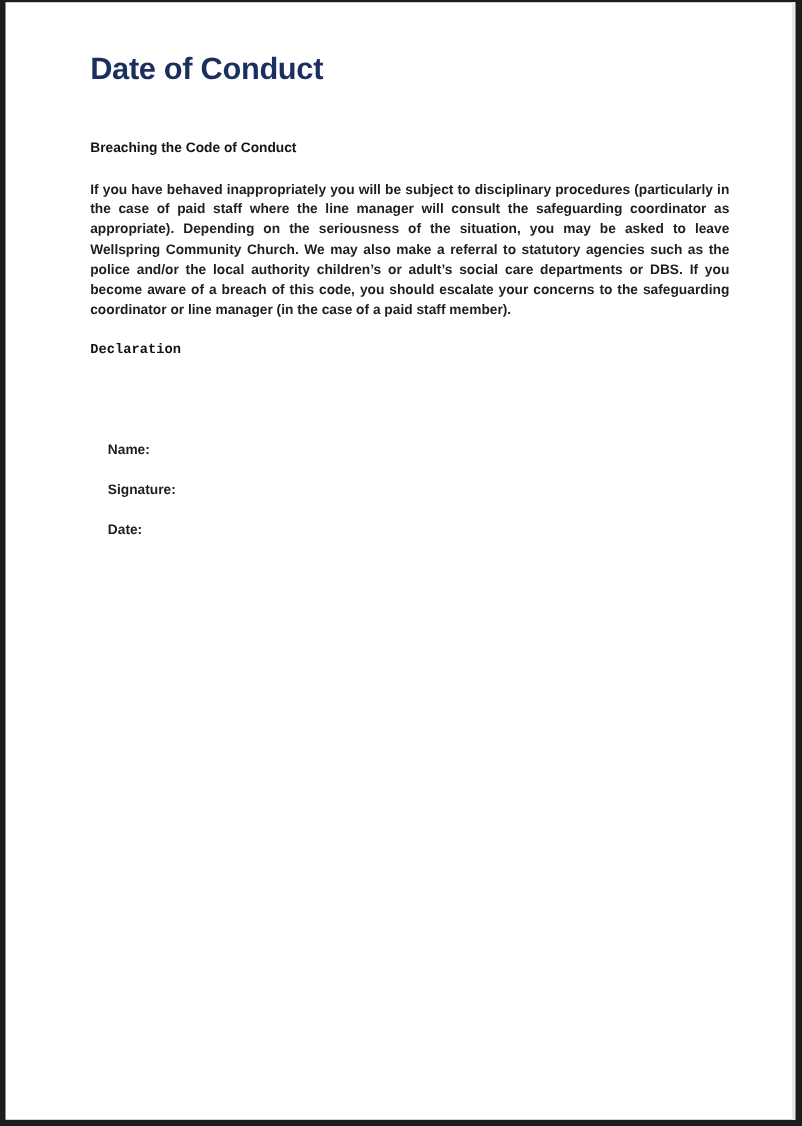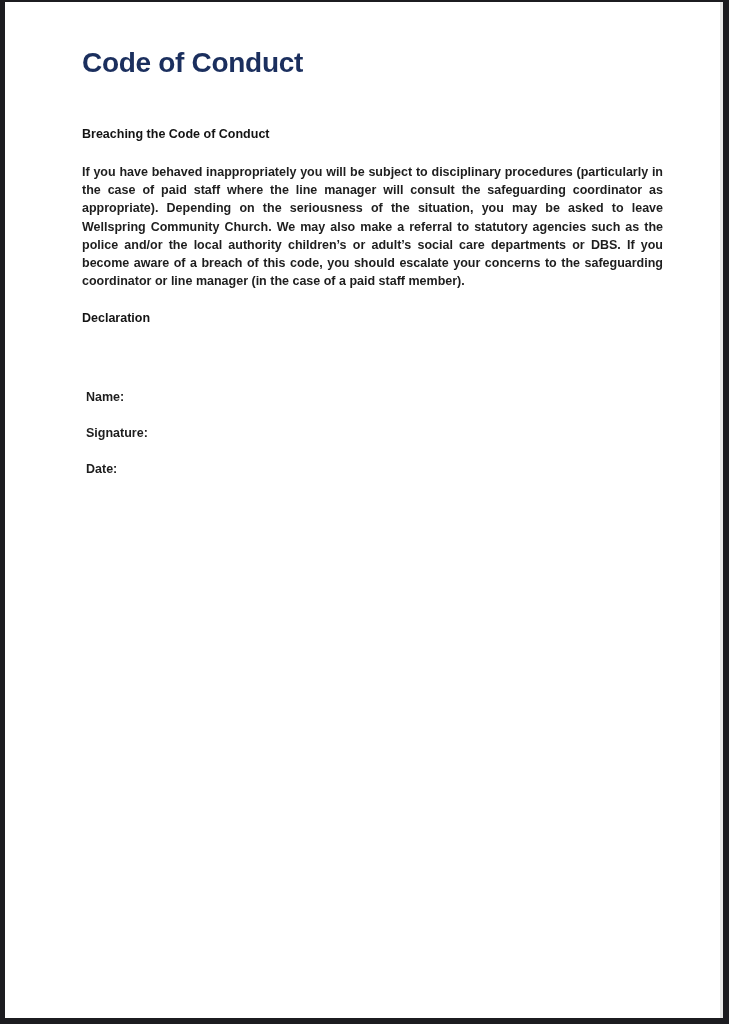--- a/index.html
+++ b/index.html
@@ -51,46 +51,46 @@
     .para {
       position: absolute;
       left: 77px;
       width: 581px;
       margin: 0;
       text-align: justify;
     }
     .field-label {
       position: absolute;
       left: 77px;
-      margin: 4px;
+      margin: 16px;
     }
     .footer {
       position: absolute;
       left: 77px;
       top: 925px;
       width: 580px;
       margin: 0;
       font-family: "DejaVu Sans", sans-serif;
       font-size: 10.5px;
       line-height: 16.5px;
       color: #1e1e1e;
     }
   </style>
 </head>
 <body>
 
 <div class="page">
 
-  <h1 class="title">Code of Conduct</h1>
+  <h1 class="title">Date of Conduct</h1>
 
   <h2 class="section-heading" style="top:125px;">Breaching the Code of Conduct</h2>
 
   <p class="para body-text" style="top:161px;">If you have behaved inappropriately you will be subject to disciplinary procedures (particularly in the case of paid staff where the line manager will consult the safeguarding coordinator as appropriate). Depending on the seriousness of the situation, you may be asked to leave Wellspring Community Church. We may also make a referral to statutory agencies such as the police and/or the local authority children’s or adult’s social care departments or DBS. If you become aware of a breach of this code, you should escalate your concerns to the safeguarding coordinator or line manager (in the case of a paid staff member).</p>
 
-  <h2 class="section-heading" style="top:309px;">Declaration</h2>
+  <h2 class="section-heading" style="top:309px;font-family:Liberation Mono, monospace;">Declaration</h2>
 
 
   <p class="field-label body-text" style="top:382px;">Name:</p>
 
   <p class="field-label body-text" style="top:418px;">Signature:</p>
 
   <p class="field-label body-text" style="top:454px;">Date:</p>
 
 
 </div>

